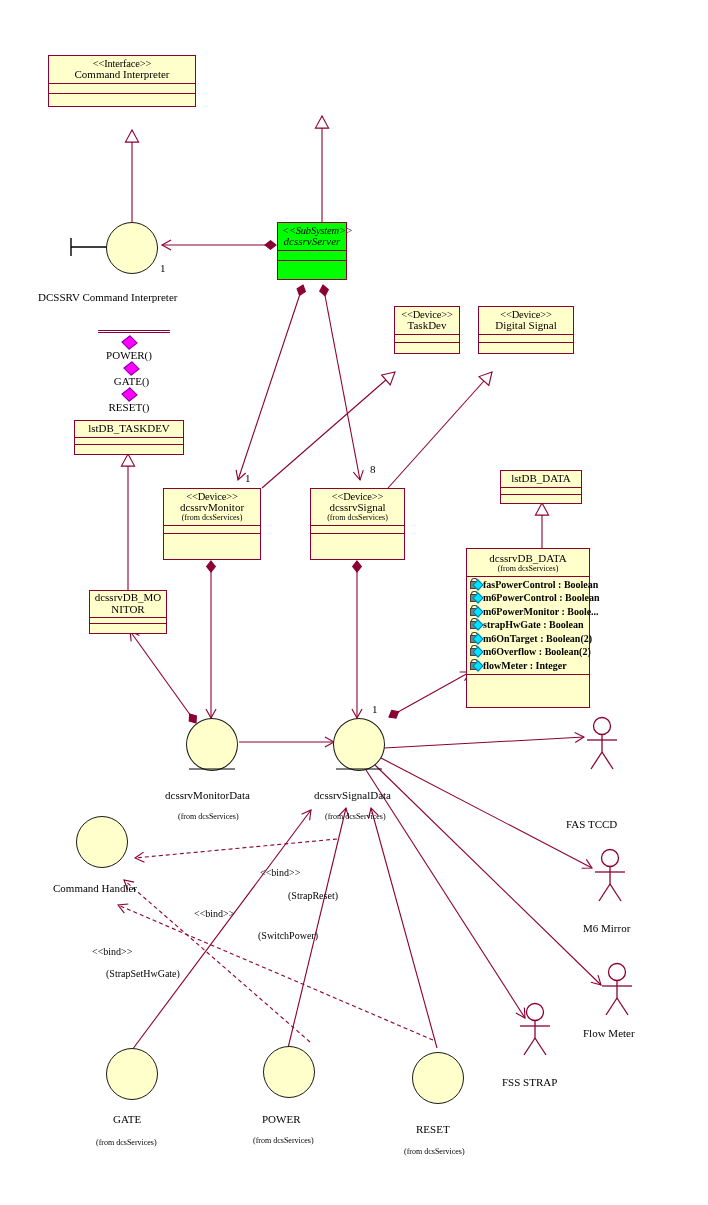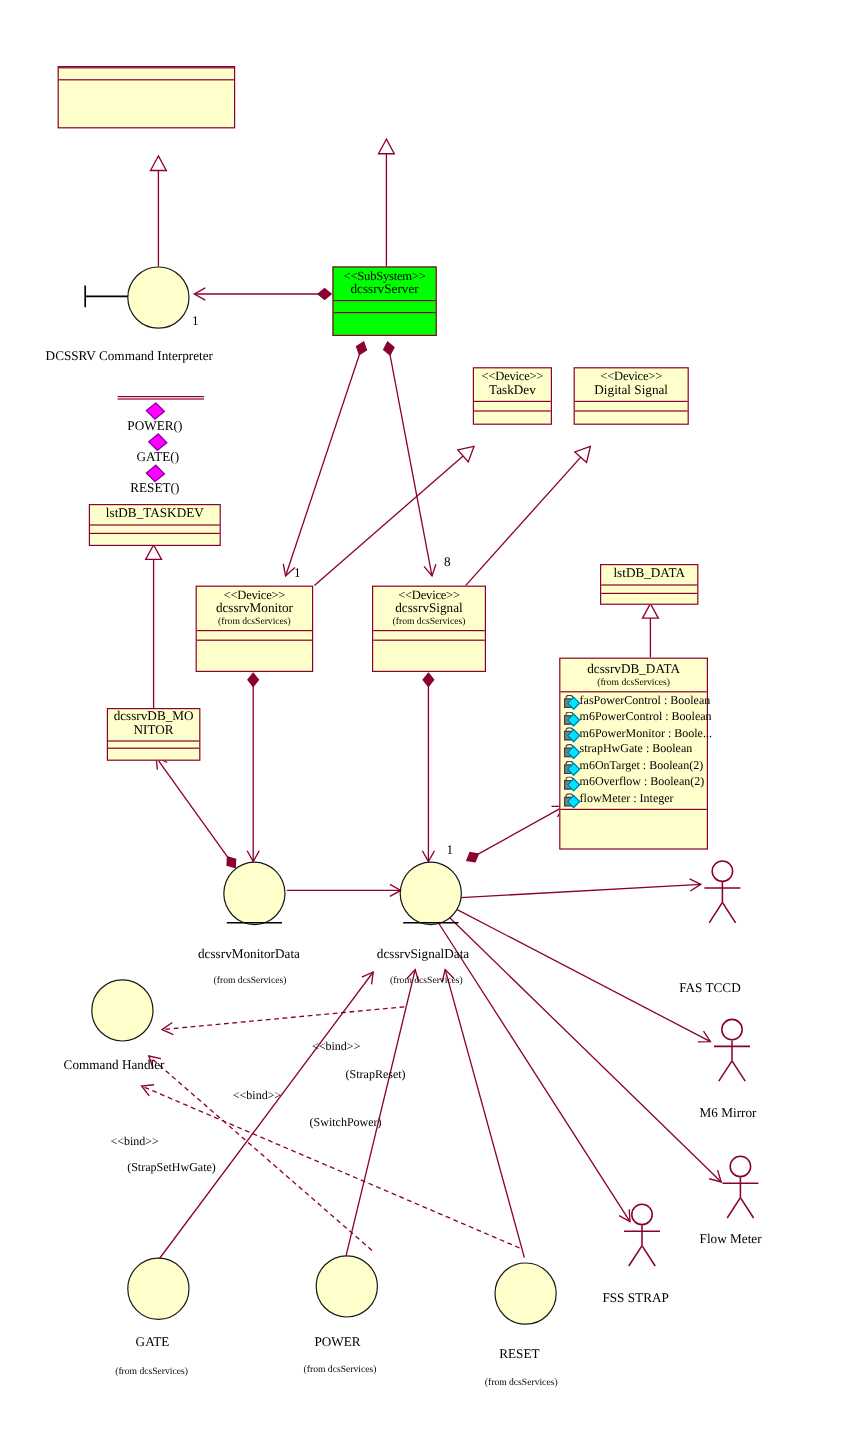--- a/index.html
+++ b/index.html
@@ -13,21 +13,21 @@
   .cls{position:absolute;border:1px solid #8B0033;background:#FFFFCC;box-sizing:border-box;}
   .cls .hdr{padding:2px 4px 2px 4px;text-align:center;line-height:1.08;}
   .cls .stereo{font-size:10.5px;letter-spacing:-0.2px;white-space:nowrap;}
   .cls .nm{font-size:11px;white-space:nowrap;}
   .cls .nm.wrap{white-space:normal;}
   .cls .from{font-size:8px;}
   .cls .sep{border-top:1px solid #8B0033;height:0;}
   .cls .band{height:9px;}
   .cls .attrs{padding:1px 2px 1px 3px;}
   .cls .attr{font-size:10px;white-space:nowrap;line-height:1.36;
-             display:flex;align-items:center;gap:2px;}
+             display:flex;gap:2px;font-weight:bold;}
   .lockico{display:inline-block;width:11px;height:10px;position:relative;flex:0 0 auto;}
   .lockico i{position:absolute;display:block;}
   .lockico i.b{left:0;top:3px;width:7px;height:6px;background:#808080;border:1px solid #404040;}
   .lockico i.s{left:1px;top:0px;width:5px;height:4px;border:1px solid #404040;border-bottom:none;border-radius:3px 3px 0 0;}
   .lockico i.d{left:4px;top:3px;width:6px;height:6px;background:#00E5FF;border:1px solid #0077AA;
                transform:rotate(45deg);}
   .cls.green{background:#00FF00;}
 
   
   .ell{position:absolute;background:#FFFFCC;border:1px solid #1a1a1a;border-radius:50%;box-sizing:border-box;}
@@ -108,28 +108,32 @@
     </g>
 
     <g stroke="#8B0033" stroke-width="1.1" fill="none" stroke-dasharray="4,3">
       <path d="M337,839 L135,858" marker-end="url(#dashopen)"></path>
       <path d="M310,1042 L124,880" marker-end="url(#dashopen)"></path>
       <path d="M433,1040 L118,905" marker-end="url(#dashopen)"></path>
     </g>
   </svg>
 
   <div class="cls" style="left:48px;top:55px;width:148px;height:52px;">
+    <div class="hdr">
+      <div class="stereo">&lt;&lt;Interface&gt;&gt;</div>
+      <div class="nm">Command Interpreter</div>
+    </div>
     <div class="sep"></div>
     <div class="band"></div>
     <div class="sep"></div>
     <div class="band"></div>
   </div>
 
 
-  <div class="cls green" style="left:277px;top:222px;width:87px;height:58px;">
+  <div class="cls green" style="left:277px;top:222px;width:70px;height:58px;font-style:italic;">
     <div class="hdr">
       <div class="stereo">&lt;&lt;SubSystem&gt;&gt;</div>
       <div class="nm">dcssrvServer</div>
     </div>
     <div class="sep"></div>
     <div class="band"></div>
     <div class="sep"></div>
     <div class="band"></div>
   </div>
 

